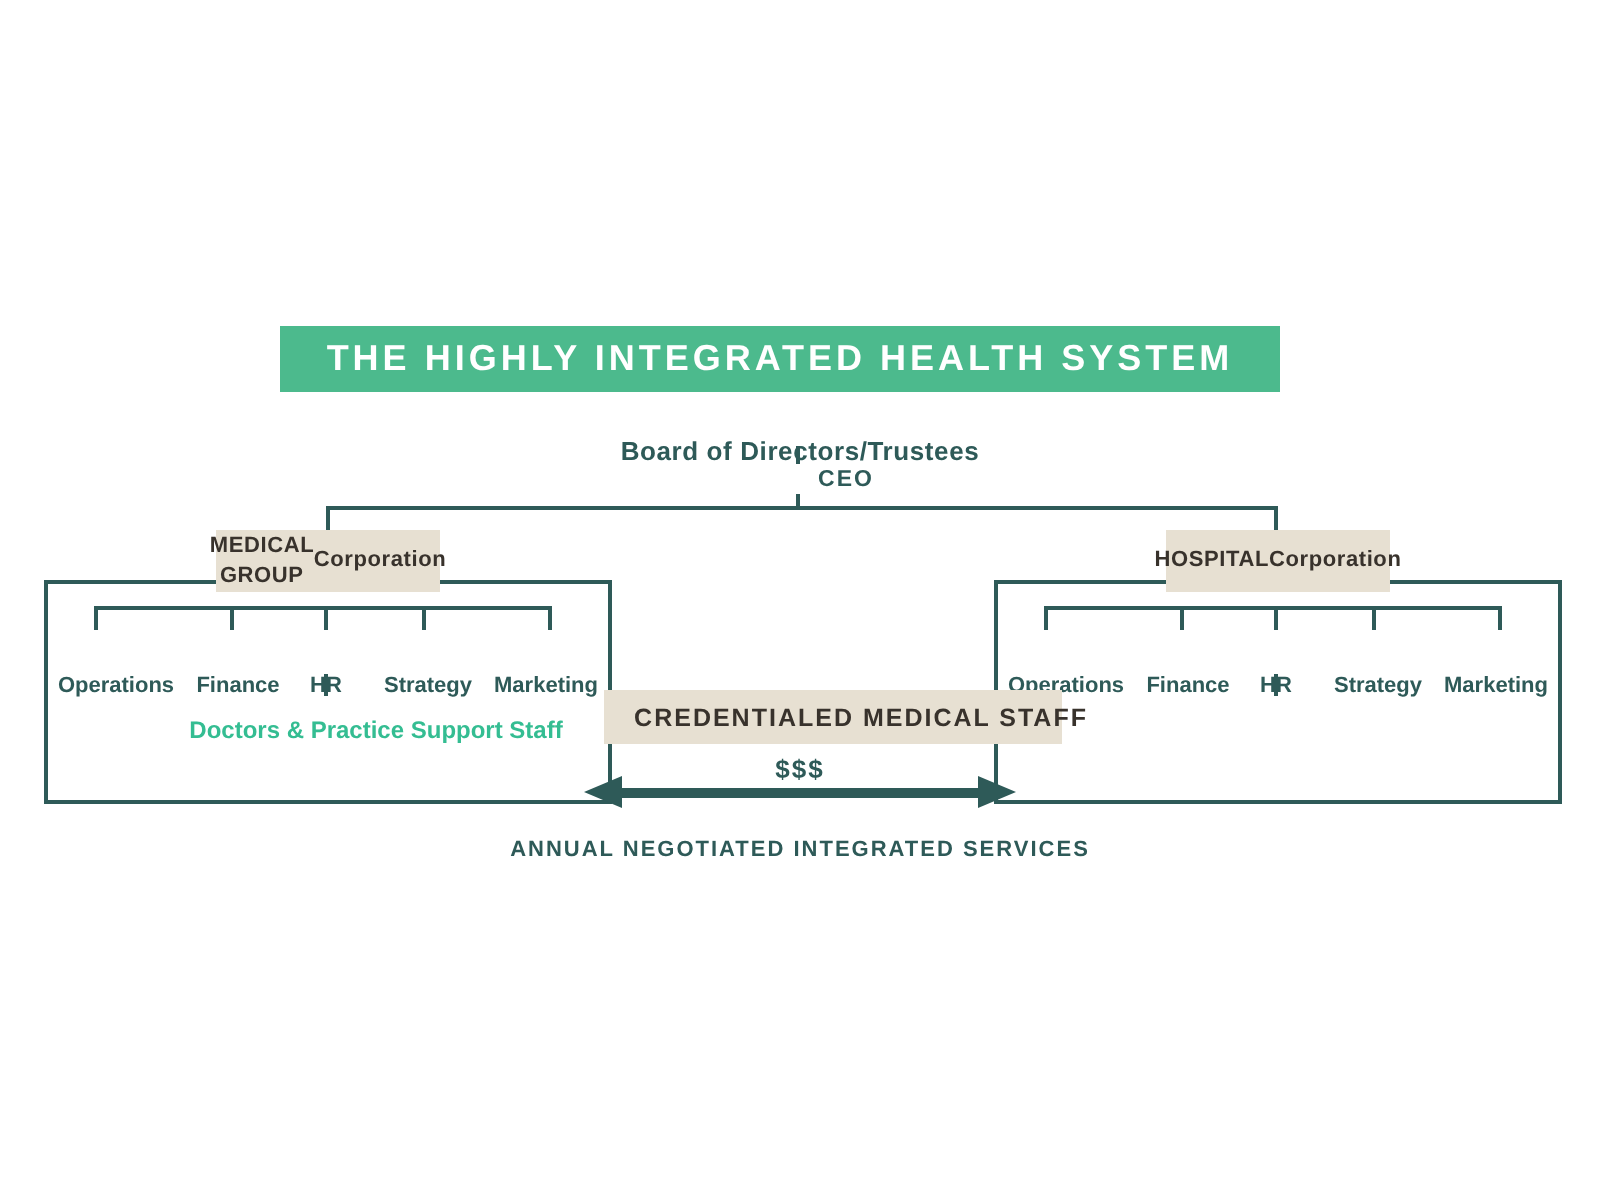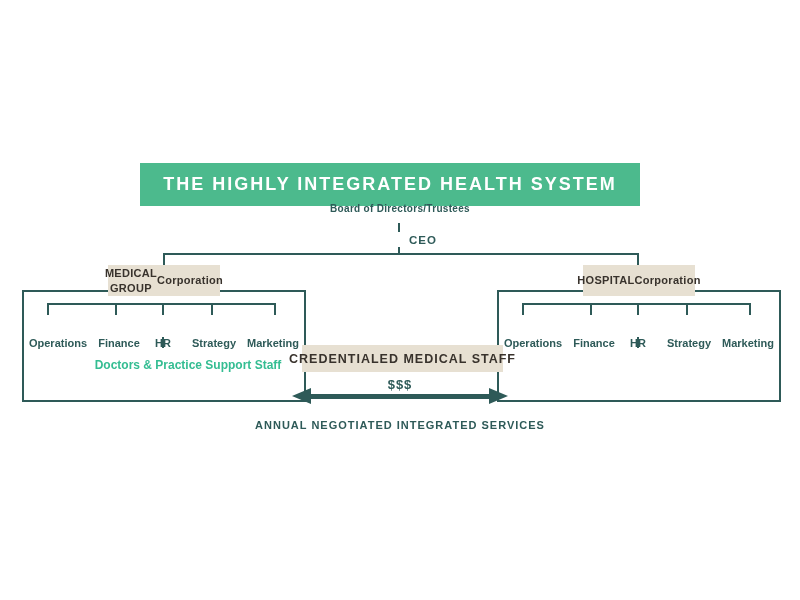--- a/index.html
+++ b/index.html
@@ -11,31 +11,31 @@
     --box_text: #38322C;
   }
   html,body { margin:0; padding:0; }
   .stage {
     position:relative; width:800px; height:600px; background:#ffffff;
     font-family:"Liberation Sans", sans-serif; overflow:hidden;
   }
   .line { position:absolute; background:var(--line_teal); }
 
   .banner {
-    position:absolute; left:140px; top:163px; width:500px; height:43px;
+    position:absolute; left:140px; top:163px; width:500px; height:33px;
     background:var(--banner_bg); color:var(--banner_text);
     font-size:18px; font-weight:bold; letter-spacing:2px;
     display:flex; align-items:center; justify-content:center; white-space:nowrap;
   }
 
   .teal-label {
     position:absolute; transform:translateX(-50%);
     color:var(--line_teal); font-weight:bold; white-space:nowrap;
   }
-  .board-label { left:400px; top:203px; font-size:10px; letter-spacing:0.3px; }
+  .board-label { left:400px; top:218px; font-size:13px; letter-spacing:0.3px; }
   .ceo-label   { left:400px; top:234px; font-size:11.5px; letter-spacing:1px;margin-left:23px; }
 
   .corp-box {
     position:absolute; width:112px; height:31px; top:265px;
     background:var(--box_beige); color:var(--box_text);
     font-size:11px; font-weight:bold; line-height:1.3; letter-spacing:0.3px;
     display:flex; flex-direction:row; align-items:center; justify-content:center;
     text-align:center; z-index:3;
   }
 
@@ -52,21 +52,21 @@
   .hr-stub { position:absolute; left:139px; top:45px; width:2px; height:11px; background:var(--line_teal); transform:translateX(-50%); }
   .caption {
     position:absolute; left:148px; top:66px; transform:translateX(-50%);
     color:var(--accent_green); font-size:12px; font-weight:bold; white-space:nowrap;margin-left:16px;
   }
 
   .cms-box {
     position:absolute; left:302px; top:345px; width:201px; height:27px;
     background:var(--box_beige); color:var(--box_text);
     font-size:12.5px; font-weight:bold; letter-spacing:1px;
-    display:flex; align-items:center; justify-content:center; z-index:2; white-space:nowrap;
+    display:flex; align-items:center; justify-content:center; z-index:2; white-space:nowrap;padding-left:28px;
   }
   .money-label { left:400px; top:377px; font-size:13px; letter-spacing:1px; }
 
   .arrow { position:absolute; left:292px; top:388px; width:216px; height:16px; z-index:4; }
   .arrow .shaft { position:absolute; left:15px; right:15px; top:5.5px; height:5px; background:var(--line_teal); }
   .arrow .head-left {
     position:absolute; left:0; top:0; width:0; height:0;
     border-top:8px solid transparent; border-bottom:8px solid transparent;
     border-right:19px solid var(--line_teal);
   }

